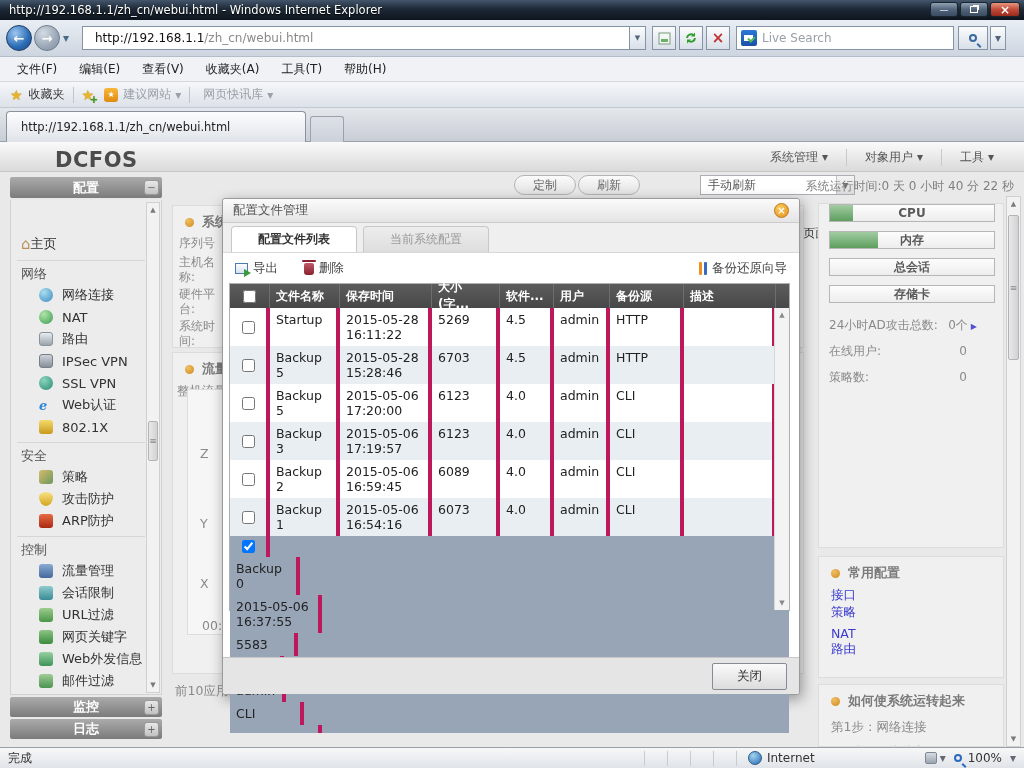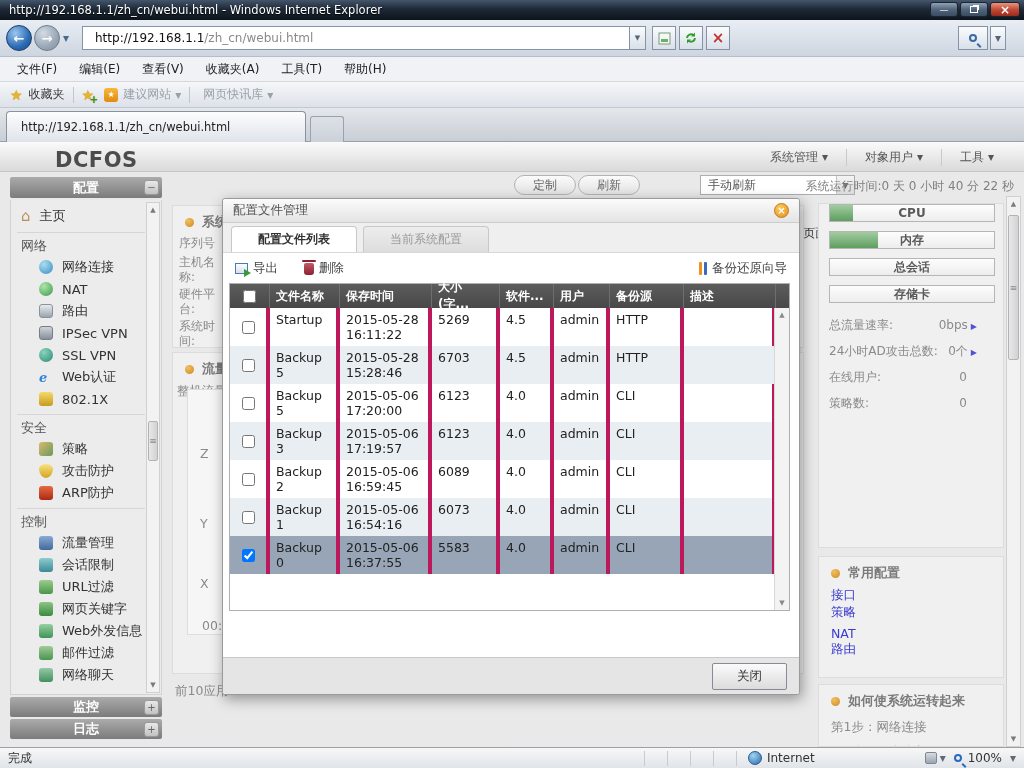--- a/index.html
+++ b/index.html
@@ -105,21 +105,21 @@
 
   .darkbar { position:absolute; left:10px; width:152px; height:21px; border-radius:2px;
     background:linear-gradient(#ababab,#7b7b7b); color:#fff; font-size:13px; font-weight:bold;
     display:flex; align-items:center; justify-content:center; }
   .darkbar .pm { position:absolute; right:3px; top:3px; width:15px; height:15px; border-radius:3px;
     background:linear-gradient(#e8e8e8,#c2c2c2); border:1px solid #9a9a9a; color:#666; font-size:10px; font-weight:normal;
     display:flex; align-items:center; justify-content:center; }
 
   .sidenav { position:absolute; left:10px; top:200px; width:152px; height:495px;
     background:#ececec; border:1px solid #d2d2d2; border-top:none; padding:4px 16px 0 0; overflow:hidden; }
-  .nav-home { display:flex; align-items:center; gap:9px; height:24px; padding-left:10px; color:#333; font-size:13px; }
+  .nav-home { display:flex; align-items:center; height:24px; padding-left:10px; color:#333; font-size:13px;margin-top:28px; }
   .sec-div { border-top:1px solid #d6d6d6; margin:4px 0 2px 6px; }
   .sec-title { height:21px; padding-left:10px; color:#555; font-size:13px; display:flex; align-items:center; }
   .nav-item { display:flex; align-items:center; gap:9px; height:22px; padding-left:28px; color:#333; font-size:13px; }
   .ni { width:14px; height:14px; flex:none; border-radius:3px; }
   .rnd { border-radius:50%; }
   .i-net { background:radial-gradient(circle at 35% 30%,#aadef0,#3a8ac0); }
   .i-nat { background:radial-gradient(circle at 35% 30%,#b0e4a8,#3a9a50); }
   .i-route { background:linear-gradient(#e8ecf0,#9aa4ac); border:1px solid #8a929a; }
   .i-ipsec { background:linear-gradient(#d0d4da,#878f99); border:1px solid #767e88; }
   .i-ssl { background:radial-gradient(circle at 35% 30%,#8ad4bc,#2a8a74); }
@@ -181,21 +181,21 @@
   .wiz-ico { display:inline-flex; gap:2px; }
   .wiz-ico i { width:3px; height:13px; border-radius:1px; }
   .wiz-o { background:#f09020; } .wiz-b { background:#3a6ac0; }
 
   .mtable { position:absolute; left:6px; top:84px; width:561px; height:328px; border:1px solid #b0b0b0; }
   .thead { display:flex; height:24px; background:linear-gradient(#5c5c5c,#484848); color:#fff; font-weight:bold; font-size:12px; }
   .thead .tc { border-right:1px solid #6e6e6e; display:flex; align-items:center; padding:0 6px; }
   .tr { display:flex; font-size:12.5px; color:#222; }
   .tr .tc { border-right:4px solid #be185d; padding:4px 6px; display:flex; align-items:flex-start; }
   .tr.alt { background:#e9eef3; }
-  .tr.sel { background:#97a5b7; }
+  .tr.sel { background:#97a5b7;flex-direction:column; }
   .tc.cb { justify-content:center; align-items:center; }
   .c0{width:40px;flex:none;} .c1{width:70px;flex:none;} .c2{width:92px;flex:none;} .c3{width:68px;flex:none;}
   .c4{width:54px;flex:none;} .c5{width:56px;flex:none;} .c6{width:74px;flex:none;} .c7{width:92px;flex:none;}
   .tscroll { position:absolute; right:0; top:24px; bottom:0; width:15px; background:#f3f3f3; border-left:1px solid #d8d8d8; color:#8a8a8a; }
   .mfooter { position:absolute; left:0; right:0; bottom:0; height:37px; background:#e5e5e5;
     border-top:1px solid #c8c8c8; border-radius:0 0 3px 3px; display:flex; align-items:center; justify-content:flex-end; padding:0 12px; }
   .btn { border:1px solid #8a8a96; border-radius:2px; background:linear-gradient(#fafafa,#dcdcdc);
     color:#333; font-size:12.5px; padding:4px 24px; }
 
   
@@ -243,20 +243,24 @@
       <svg width="14" height="14">
           <path d="M3 7a4 4 0 0 1 6.5-2.8" fill="none" stroke="#2e9e2e" stroke-width="2"></path>
           <path d="M11 1.5v4h-4z" fill="#2e9e2e"></path>
           <path d="M11 7a4 4 0 0 1-6.5 2.8" fill="none" stroke="#2e9e2e" stroke-width="2"></path>
           <path d="M3 12.5v-4h4z" fill="#2e9e2e"></path>
         </svg>
     </span>
     <span class="fieldbtn abs" style="left:706px;top:6px;width:24px;height:24px;">
         <span class="stop-x">×</span>
       </span>
+    <div class="field searchfield abs">
+      <span class="ls-ico"></span>
+      <input placeholder="Live Search" style="">
+    </div>
     <span class="fieldbtn abs" style="left:958px;top:6px;width:30px;height:24px;">
         <span class="mag"></span>
       </span>
     <span class="fieldbtn g-dds abs" style="left:990px;top:6px;width:16px;height:24px;"></span>
   </div>
 
   <div class="menubar">
     <span class="menuitem">文件(F)</span>
     <span class="menuitem">编辑(E)</span>
     <span class="menuitem">查看(V)</span>
@@ -481,25 +485,20 @@
       </div>
     <div class="pbar">
         <span class="fill" style="width: 0%;"></span>
         <span class="blabel">总会话</span>
       </div>
     <div class="pbar">
         <span class="fill" style="width: 0%;"></span>
         <span class="blabel">存储卡</span>
       </div>
     <div class="statrow">
-        <span>总流量速率:</span>
-        <span class="sv">0bps</span>
-        <span class="g-rt"></span>
-      </div>
-    <div class="statrow">
         <span>24小时AD攻击总数:</span>
         <span class="sv">0个</span>
         <span class="g-rt"></span>
       </div>
     <div class="statrow">
         <span>在线用户:</span>
         <span class="sv" style="margin-right:10px;">0</span>
       </div>
     <div class="statrow">
         <span>策略数:</span>

